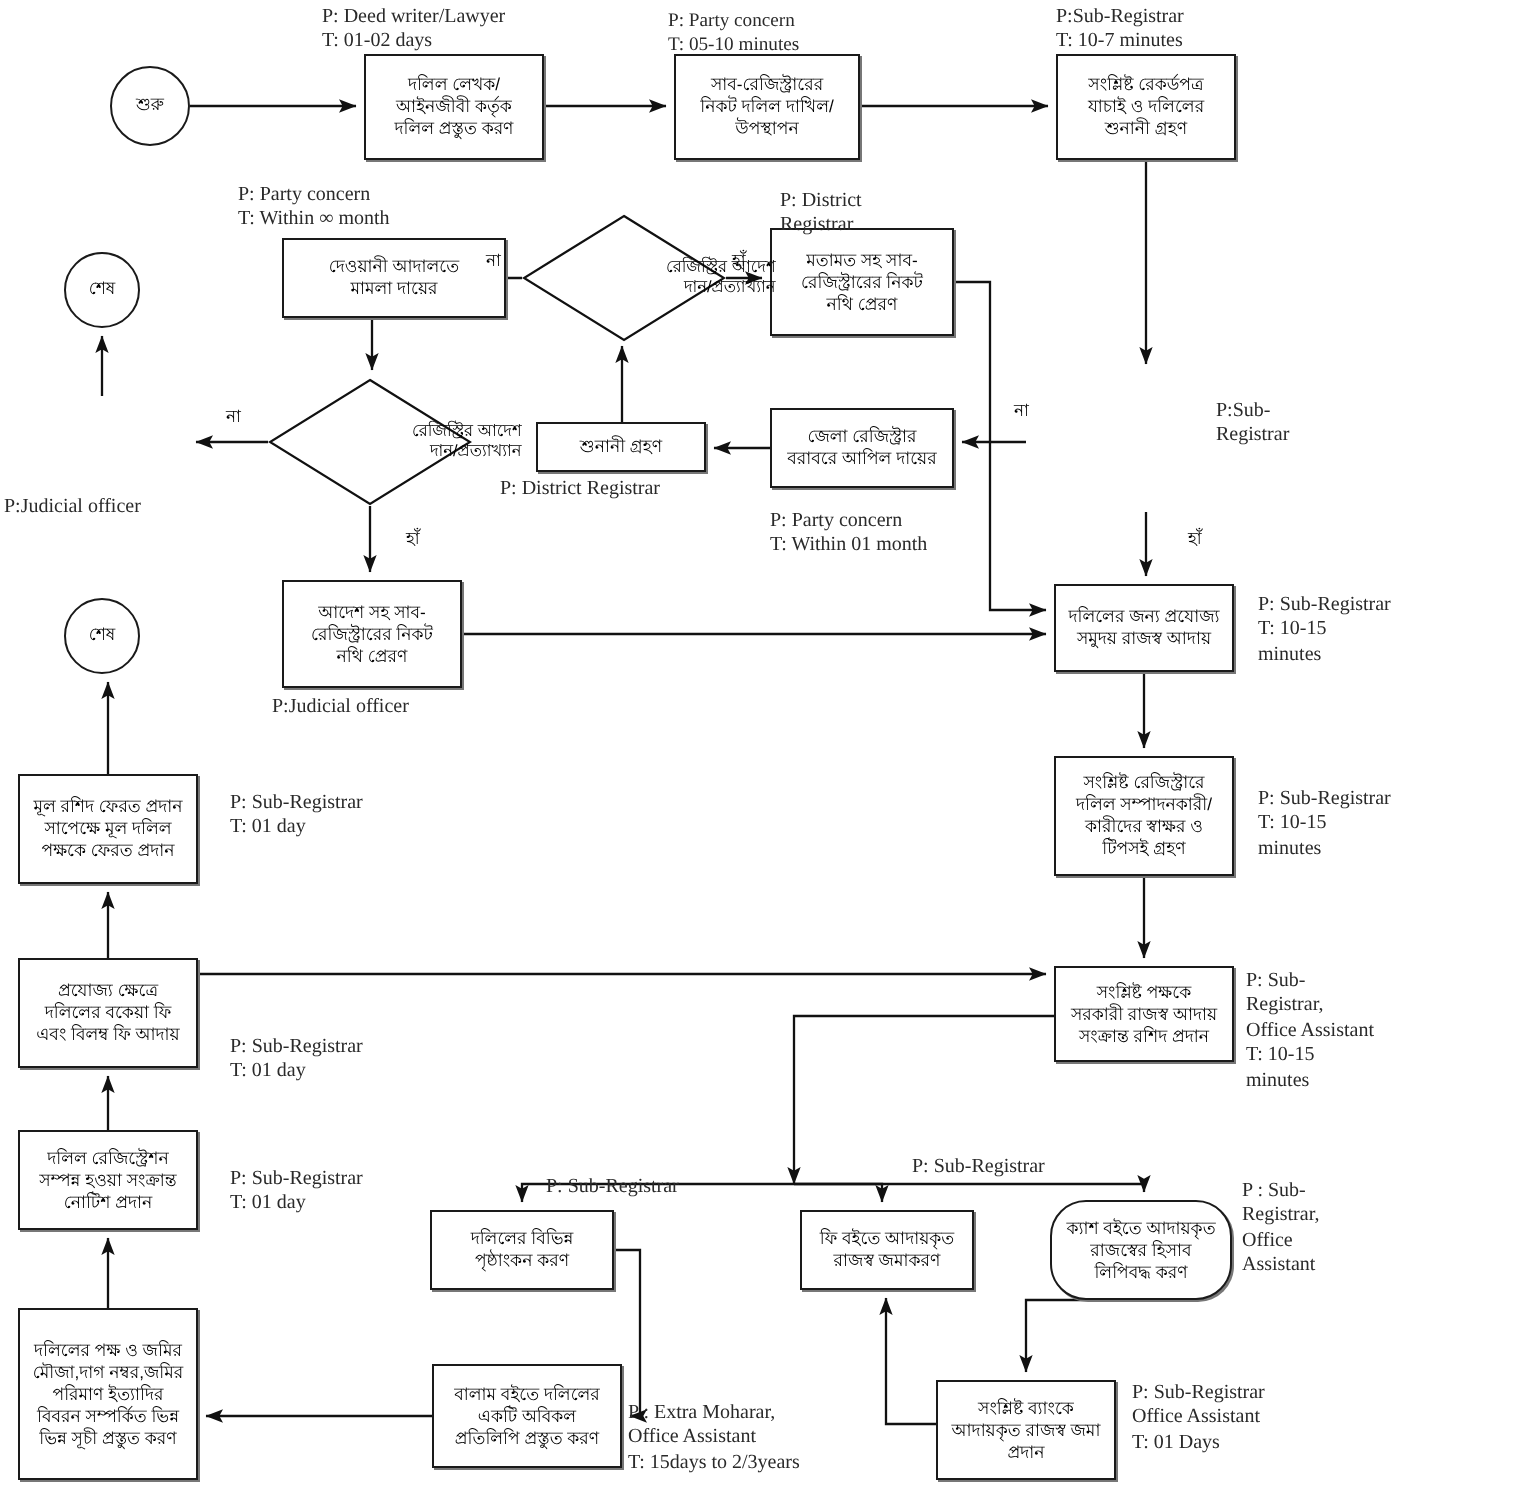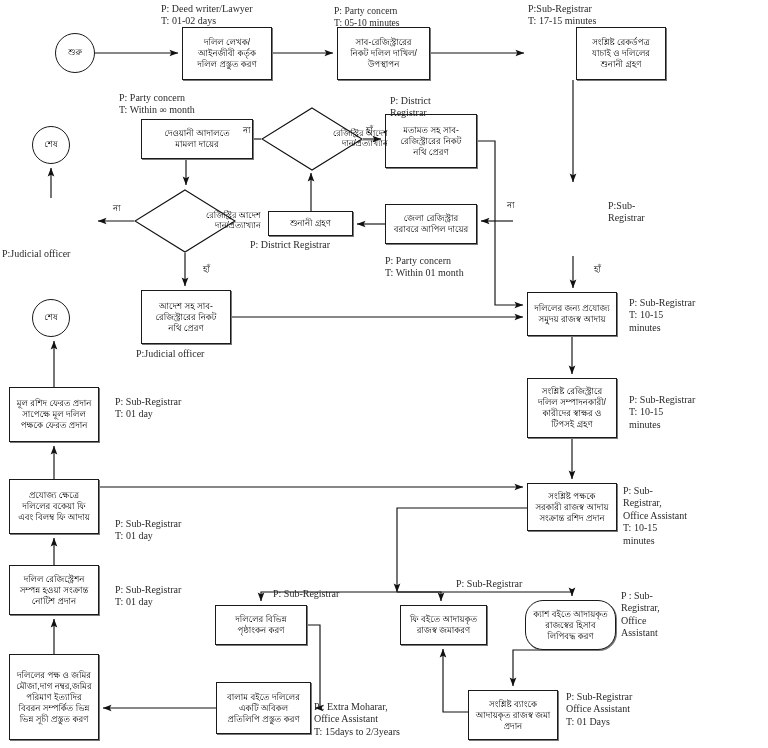--- a/index.html
+++ b/index.html
@@ -139,21 +139,21 @@
         <span class="bn">দলিল প্রস্তুত করণ</span>
       </span>
   </div>
   <div class="node" style="left:337px;top:27px;width:93px;height:53px;">
     <span>
         <span class="bn">সাব-রেজিস্ট্রারের</span>
         <span class="bn">নিকট দলিল দাখিল/</span>
         <span class="bn">উপস্থাপন</span>
       </span>
   </div>
-  <div class="node" style="left:528px;top:27px;width:90px;height:53px;margin-left:48px;">
+  <div class="node" style="left:528px;top:27px;width:90px;height:53px;">
     <span>
         <span class="bn">সংশ্লিষ্ট রেকর্ডপত্র</span>
         <span class="bn">যাচাই ও দলিলের</span>
         <span class="bn">শুনানী গ্রহণ</span>
       </span>
   </div>
   <div class="node" style="left:141px;top:119px;width:112px;height:40px;">
     <span>
         <span class="bn">দেওয়ানী আদালতে</span>
         <span class="bn">মামলা দায়ের</span>
@@ -292,21 +292,21 @@
         </span>
       </div>
   </div>
 
 
   <div class="ann" style="left:161px;top:3px;">P: Deed writer/Lawyer
 T: 01-02 days</div>
   <div class="ann" style="left:334px;top:5px;font-size:9.6px;">P: Party concern
 T: 05-10 minutes</div>
   <div class="ann" style="left:528px;top:3px;">P:Sub-Registrar
-T: 17-15 minutes</div>
+T: 10-7 minutes</div>
   <div class="ann" style="left:119px;top:92px;">P: Party concern
 T: Within ∞ month</div>
   <div class="ann" style="left:390px;top:95px;">P: District
    Registrar</div>
   <div class="ann" style="left:608px;top:200px;">P:Sub-
 Registrar</div>
   <div class="ann" style="left:2px;top:248px;">P:Judicial officer</div>
   <div class="ann" style="left:250px;top:239px;">P: District Registrar</div>
   <div class="ann" style="left:385px;top:255px;">P: Party concern
 T: Within 01 month</div>

